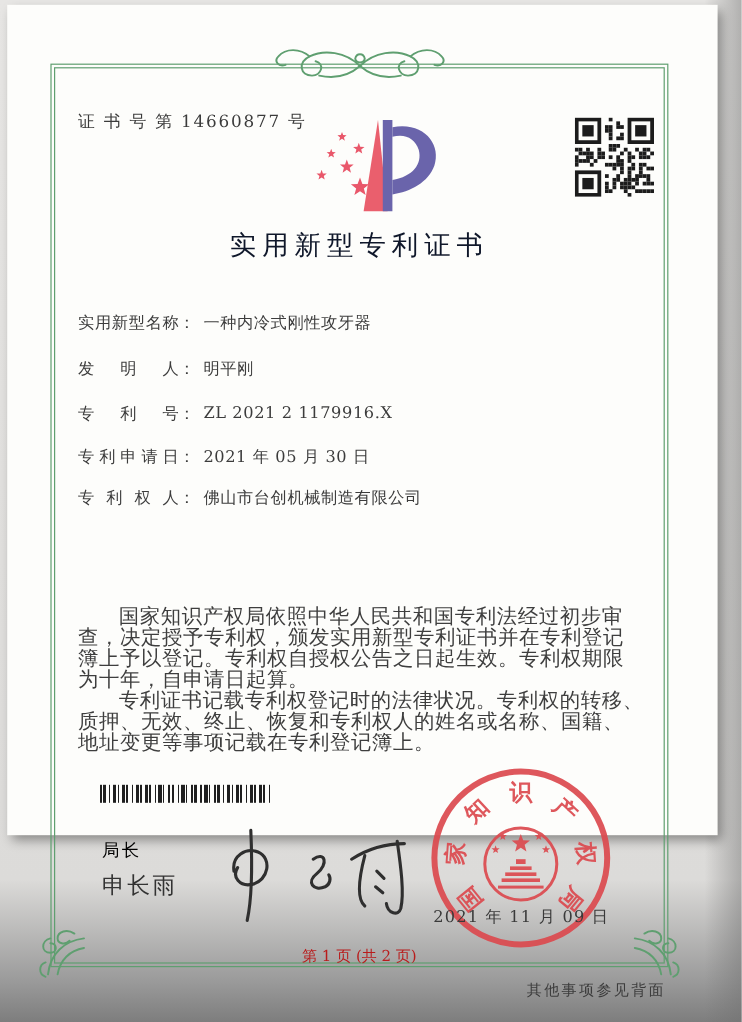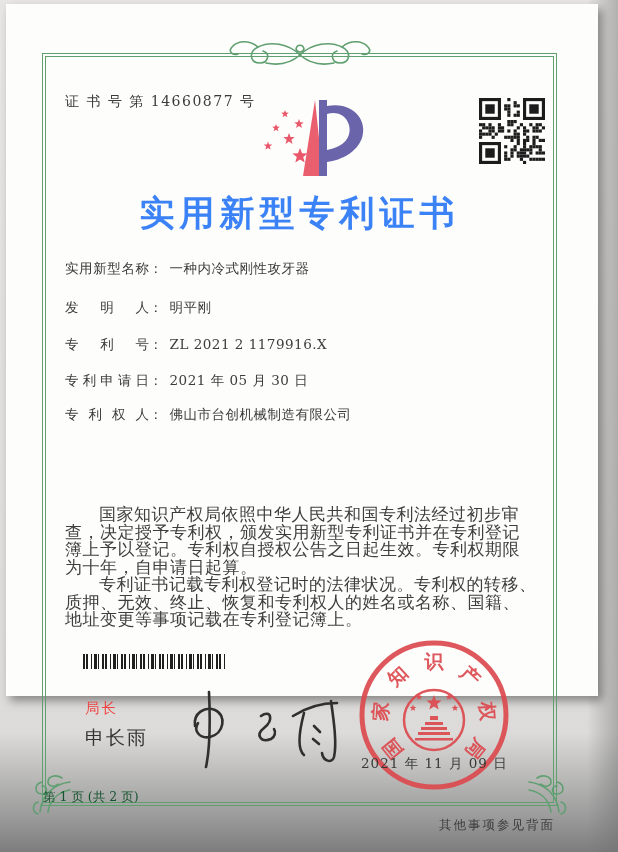--- a/index.html
+++ b/index.html
@@ -7,40 +7,40 @@
   body{background:
     linear-gradient(90deg, rgba(0,0,0,0) 95%, rgba(110,110,110,.45) 100%),
     linear-gradient(180deg,#e7e6e4 0%,#dcdbd9 86%,#9a9a9a 96%,#7d7d7d 100%);}
   .page{position:absolute;left:6px;top:4px;width:592px;height:692px;
     background:#fdfdfb;box-shadow:4px 5px 9px rgba(0,0,0,.38);}
   .frame{position:absolute;left:36px;top:49px;width:513px;height:751px;
     border:1px solid #5f9f70;}
   .frame-inner{position:absolute;inset:2px;border:1px solid #5f9f70;pointer-events:none;}
   .abs{position:absolute;}
   .cert-number{left:22px;top:39px;font-size:14px;letter-spacing:1.5px;color:#3b3b3b;}
-  .title{left:0;top:136px;width:100%;text-align:center;font-size:35px;font-weight:bold;
-    letter-spacing:5px;color:#3b82f6;}
+  .title{left:0;top:136px;width:100%;text-align:center;font-size:22px;font-weight:normal;
+    letter-spacing:5px;color:#0f172a;}
   .row{left:22px;font-size:13.5px;color:#3c3c3c;white-space:nowrap;}
   .flabel{display:inline-block;width:84px;text-align:justify;text-align-last:justify;
     vertical-align:top;}
   .colon{vertical-align:top;}
   .fvalue{margin-left:7px;vertical-align:top;letter-spacing:.5px;}
   .fvalue.wrap{display:inline-block;width:384px;white-space:normal;line-height:18px;}
   .row2b{position:absolute;left:256px;top:0;}
   .bodytext{left:22px;top:452px;width:472px;font-size:17px;line-height:17.5px;
     color:#3e3e3e;}
   .bodytext p{margin:0;text-indent:2em;letter-spacing:.5px;}
   .barcode{left:40px;top:600px;width:143px;height:15px;
     background:repeating-linear-gradient(90deg,#1f1f1f 0 2px,#fdfdfb 2px 3px,
       #1f1f1f 3px 5px,#fdfdfb 5px 8px,#1f1f1f 8px 9px,#fdfdfb 9px 11px,
       #1f1f1f 11px 14px,#fdfdfb 14px 15px,#1f1f1f 15px 16px,#fdfdfb 16px 19px);}
-  .director-title{left:42px;top:645px;font-size:14.5px;color:#ef4444;letter-spacing:2px;}
+  .director-title{left:42px;top:645px;font-size:14.5px;color:#000000;letter-spacing:2px;}
   .director-name{left:42px;top:671px;font-size:19px;color:#333;letter-spacing:2px;}
   .seal-date{left:318px;top:701px;font-size:13.5px;color:#3a3a3a;letter-spacing:1px;}
-  .page-num{left:0;top:735px;width:100%;text-align:left;font-size:12.5px;color:#14532d;}
+  .page-num{left:0;top:735px;width:100%;text-align:center;font-size:12.5px;color:#b91c1c;}
   .back-note{left:36px;top:813px;width:513px;text-align:right;font-size:12.5px;
     color:#3c3c3c;letter-spacing:2px;}
   .ornament-top{left:50%;top:-17px;transform:translateX(-50%);}
   .corner-bl{left:-13px;bottom:-15px;}
   .corner-br{right:-13px;bottom:-15px;transform:scaleX(-1);}
   .sealch{font-size:19px;font-weight:bold;fill:#dc4a4f;text-anchor:middle;
     dominant-baseline:central;font-family:"DejaVu Serif",serif;}
 </style>
 </head>
 <body>

